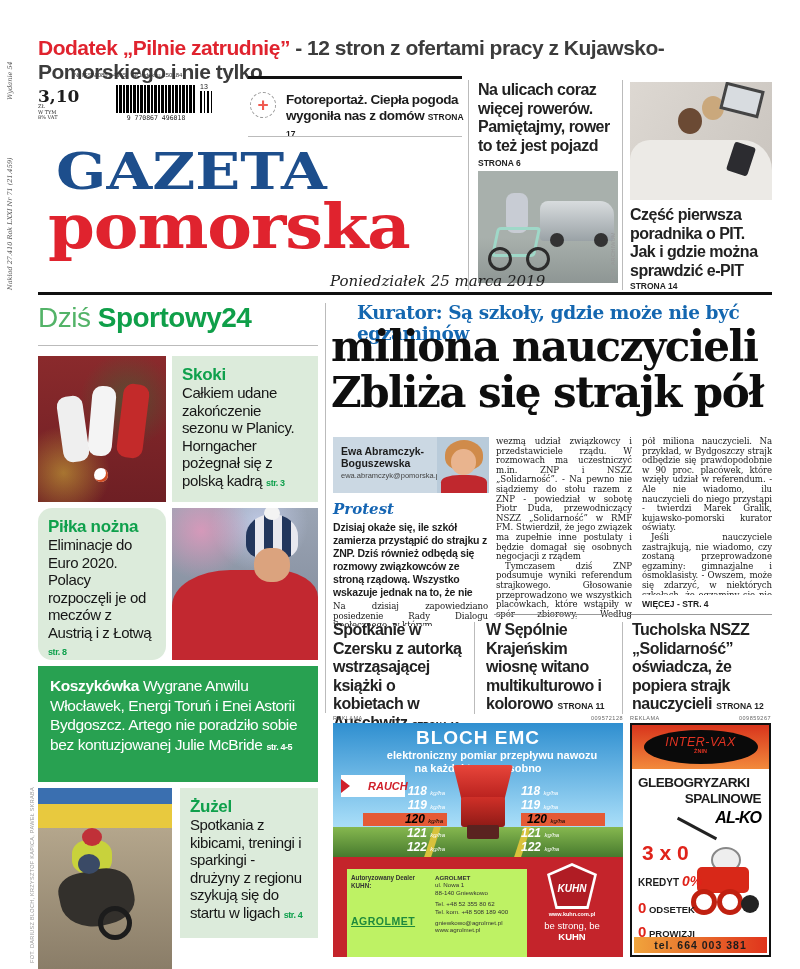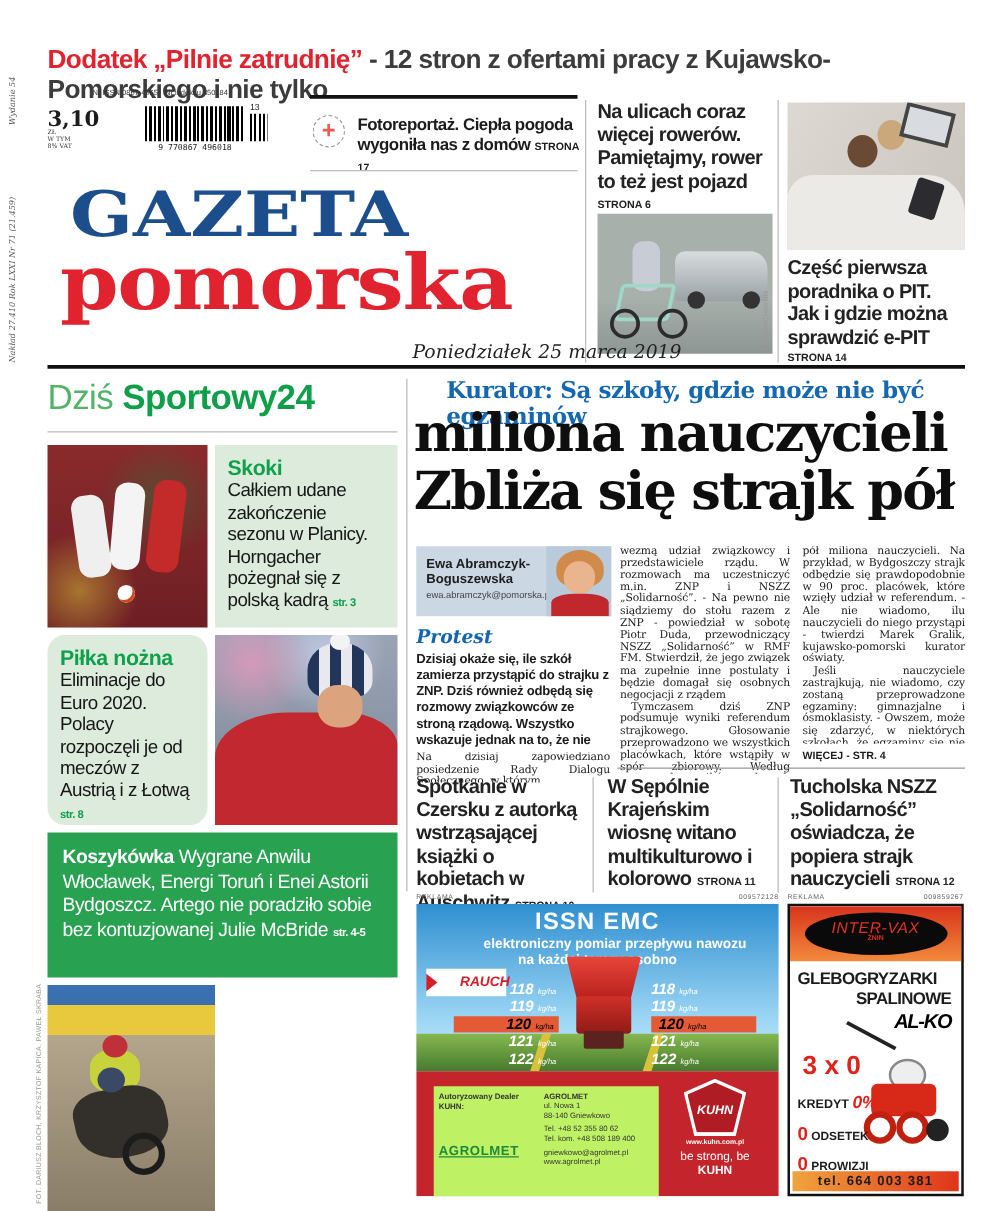--- a/index.html
+++ b/index.html
@@ -289,20 +289,24 @@
     <span class="lbl">Koszykówka</span><span> Wygrane Anwilu Włocławek, Energi Toruń i Enei Astorii Bydgoszcz. Artego nie poradziło sobie bez kontuzjowanej Julie McBride </span><span class="pg">str. 4-5</span>
   </div>
 
   <div class="ph" id="speedway">
     <div class="r1"></div>
     <div class="h1"></div>
     <div class="b1"></div>
     <div class="h2"></div>
     <div class="wh"></div>
   </div>
+  <div class="greenbox" style="left:180px; top:788px; width:138px; height:150px;">
+    <div class="lbl">Żużel</div>
+    <div class="txt"><span>Spotkania z kibicami, treningi i sparkingi - drużyny z regionu szykują się do startu w ligach</span> <span class="pg">str. 4</span></div>
+  </div>
   <div class="vrot credittext" style="left:29px; top:963px;">FOT. DARIUSZ BLOCH, KRZYSZTOF KAPICA, PAWEŁ SKRABA</div>
 
   <div class="vr" style="left:325px; top:303px; height:410px;"></div>
   <div class="abs" id="kicker">Kurator: Są szkoły, gdzie może nie być egzaminów</div>
   <div class="abs" id="headline">
     <div>miliona nauczycieli</div>
     <div>Zbliża się strajk pół</div>
   </div>
 
   <div class="abs" id="authorbox">
@@ -354,21 +358,21 @@
     <span>REKLAMA</span>
     <span>009859267</span>
   </div>
 
   <div class="abs" id="ad-axis">
     <div id="ax-sky"></div>
     <div id="ax-grass">
       <div class="yline" style="left:96px;"></div>
       <div class="yline" style="left:186px;"></div>
     </div>
-    <div id="ax-title">ISSN EMC</div>
+    <div id="ax-title">BLOCH EMC</div>
     <div class="ax-sub" style="top:26px;padding-left:28px;">elektroniczny pomiar przepływu nawozu</div>
     <div class="ax-sub" style="top:39px;">na każdej tarczy osobno</div>
     <div id="rauch">
       <span class="tri"></span>
       <span class="rtxt">RAUCH</span>
     </div>
     <div id="ax-machine">
       <div class="hopper"></div>
       <div class="body"></div>
       <div class="base"></div>

